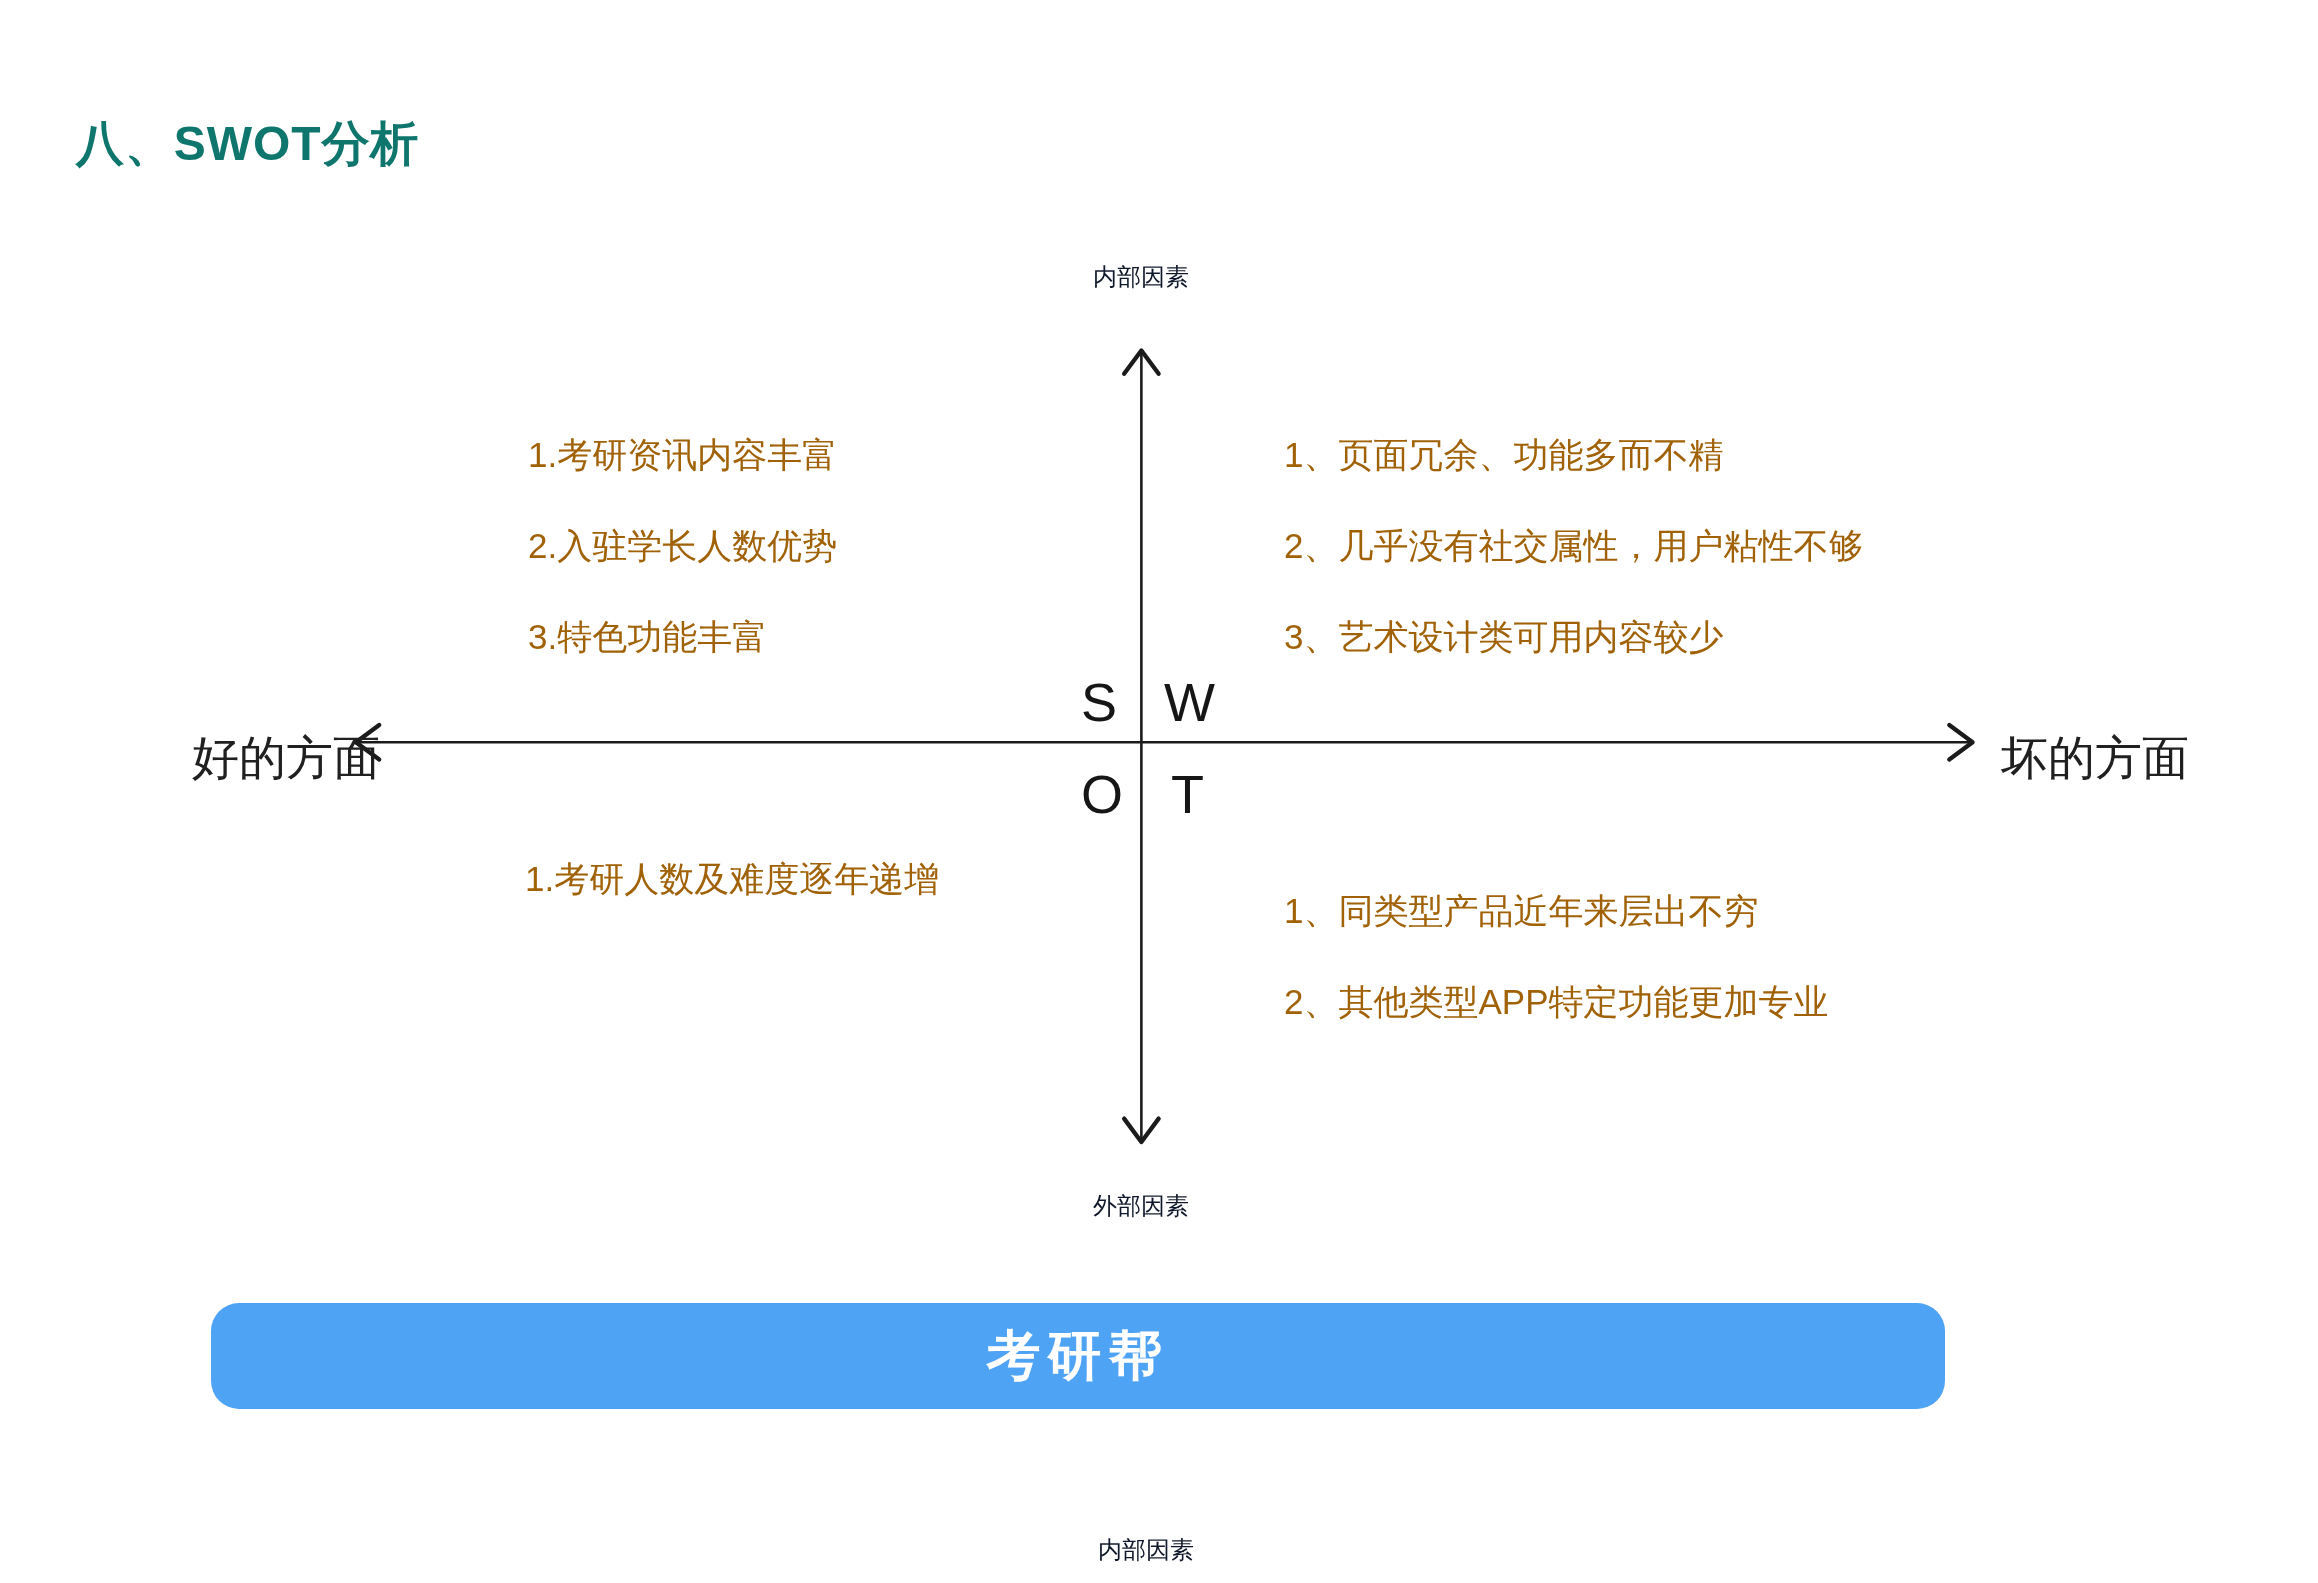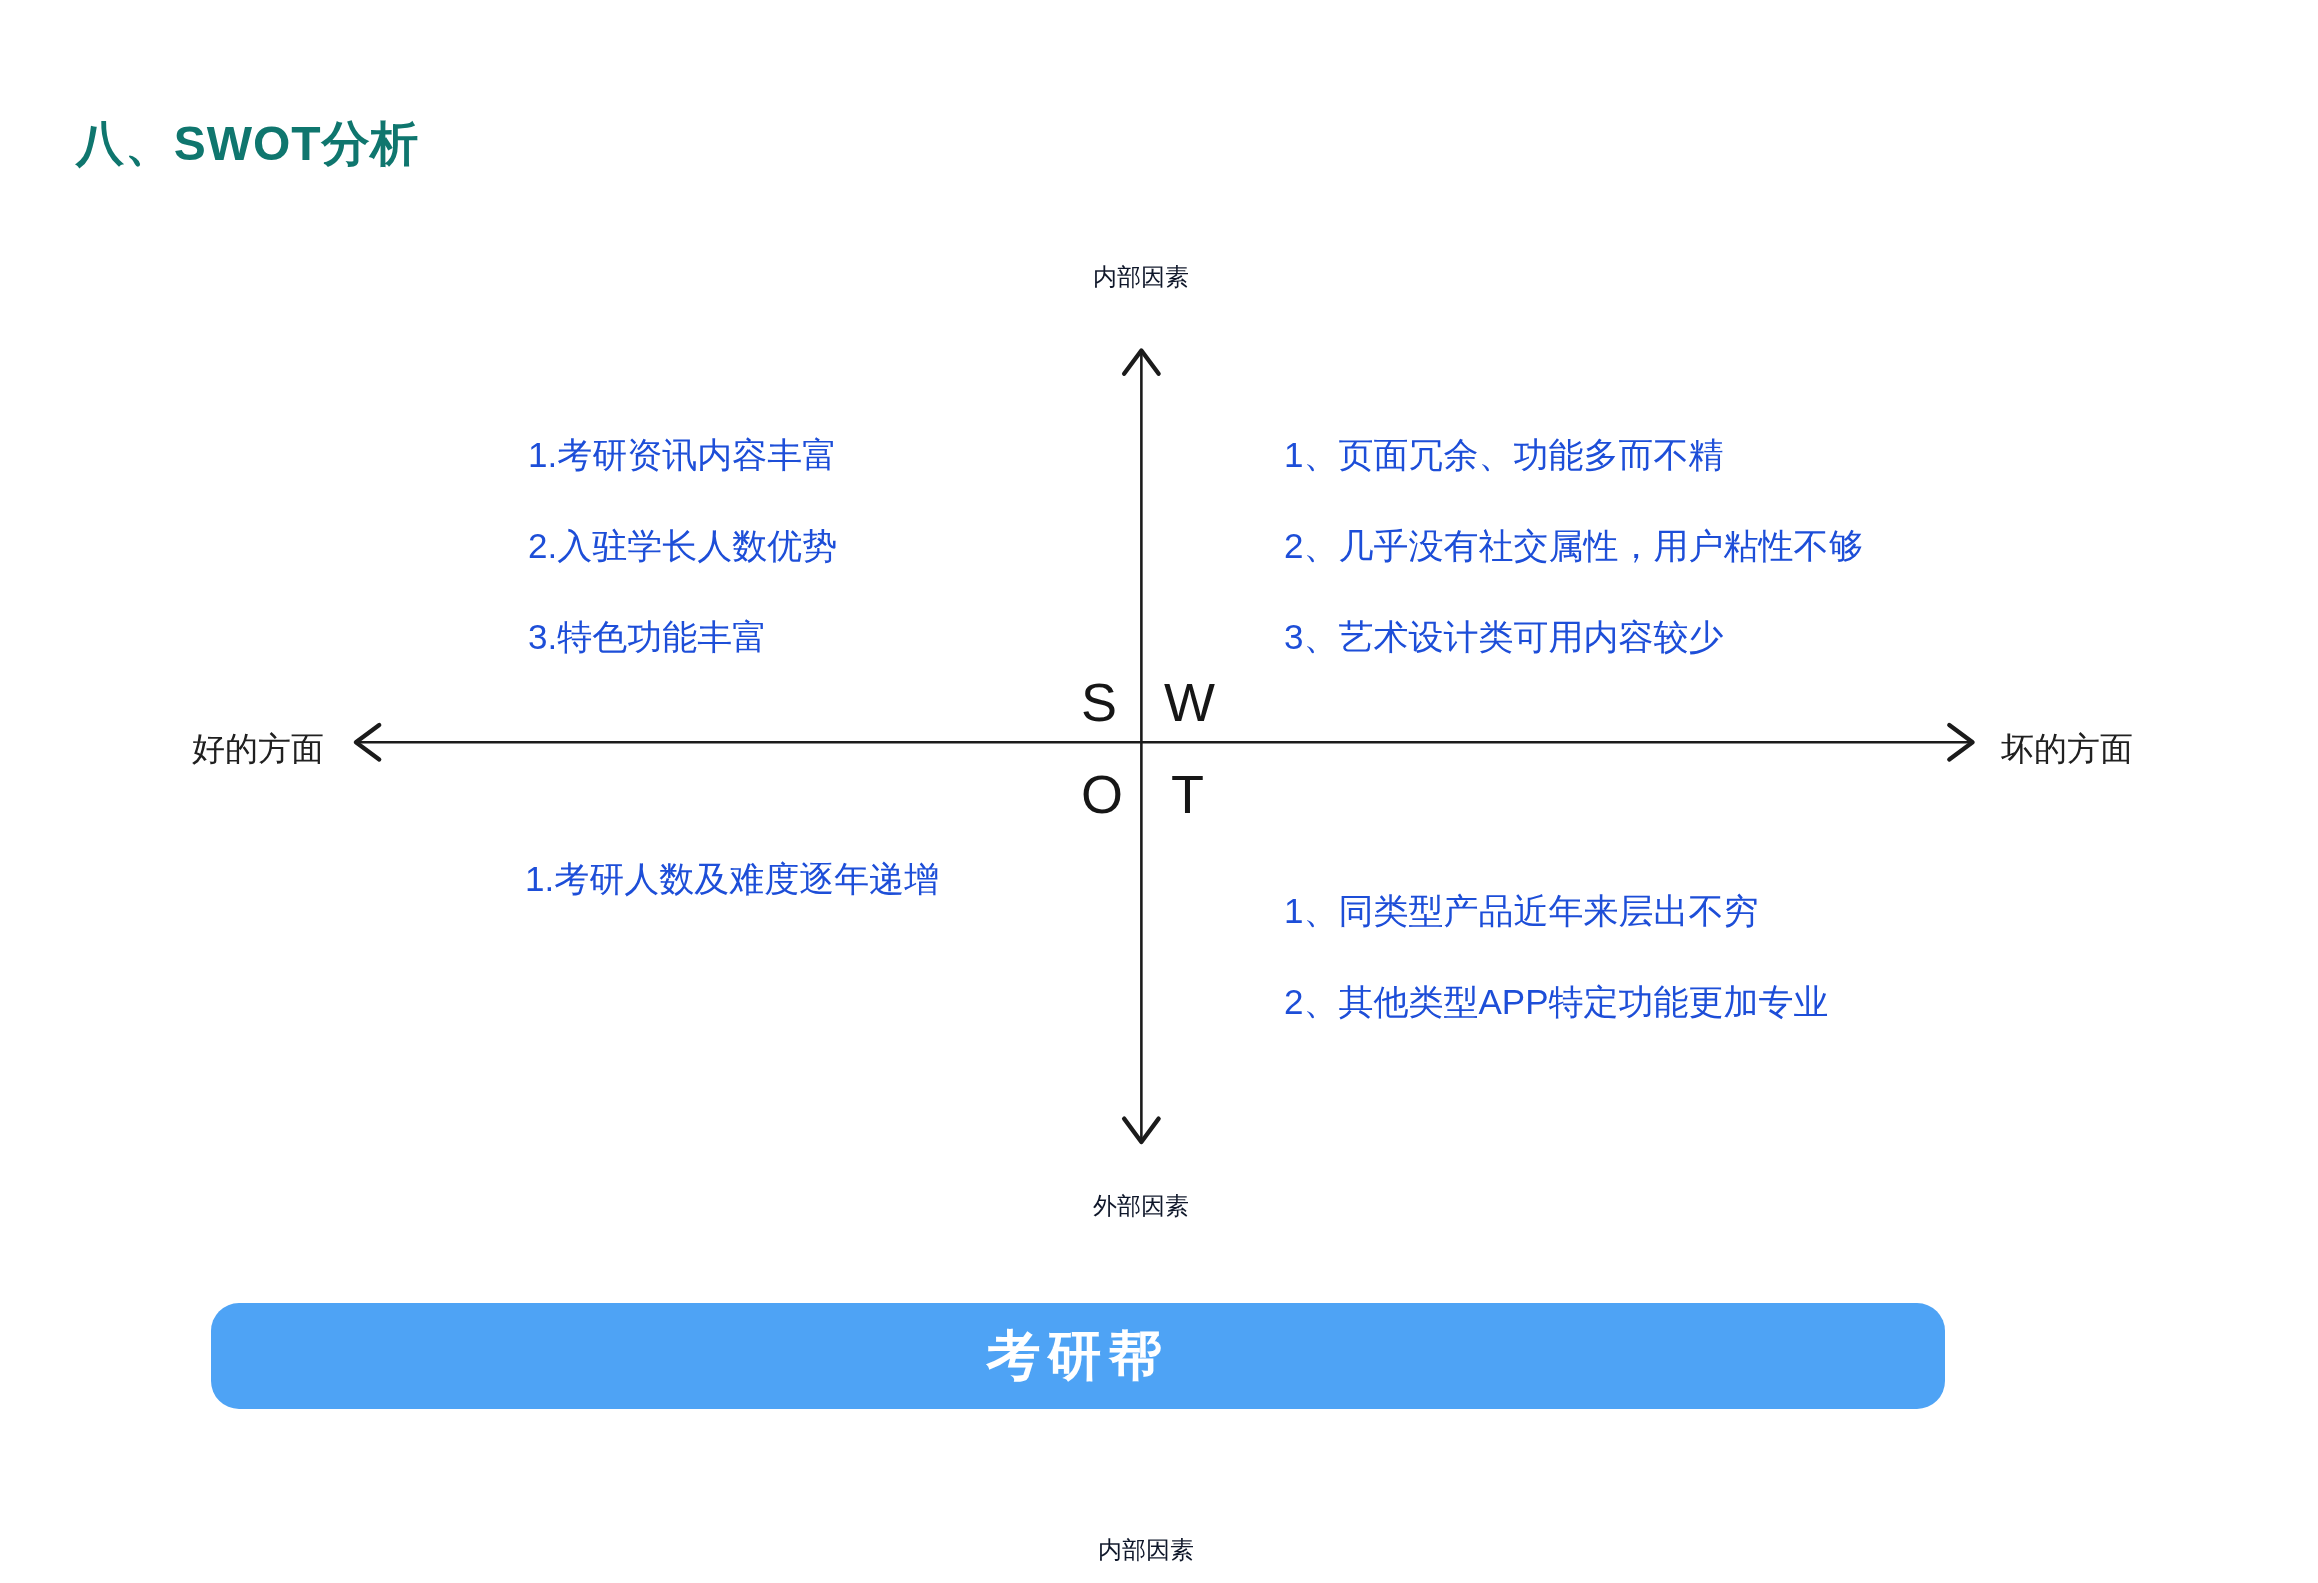--- a/index.html
+++ b/index.html
@@ -8,25 +8,25 @@
     font-family:"Liberation Sans","DejaVu Sans",sans-serif;
     color:#1a1a1a;overflow:hidden;
   }
   .abs{position:absolute;}
   .page-title{
     left:76px;top:112px;font-size:48px;font-weight:700;color:#0f766e;
     letter-spacing:0.9px;white-space:nowrap;
   }
   .axis-svg{left:0;top:0;width:2319px;height:1583px;}
   .center-label{transform:translateX(-50%);font-size:24px;white-space:nowrap;color:#0f172a;}
-  .side-label{font-size:33px;white-space:nowrap;color:#202020;}
+  .side-label{font-size:47px;white-space:nowrap;color:#202020;}
   .swot-letter{font-size:54px;font-weight:400;color:#161616;line-height:1;}
   .quad{list-style:none;margin:0;padding:0;}
   .quad li{
-    font-size:35px;line-height:36px;white-space:nowrap;color:#1d4ed8;
+    font-size:35px;line-height:36px;white-space:nowrap;color:#a16207;
     margin:0 0 55px 0;
   }
   .app-banner{
     left:211px;top:1303px;width:1734px;height:106px;border-radius:28px;
     display:flex;align-items:center;justify-content:center;
     background:#4EA3F5;border:none;cursor:pointer;
   }
   .app-banner span{
     color:#ffffff;font-size:54px;font-weight:700;letter-spacing:7px;white-space:nowrap;
   }

